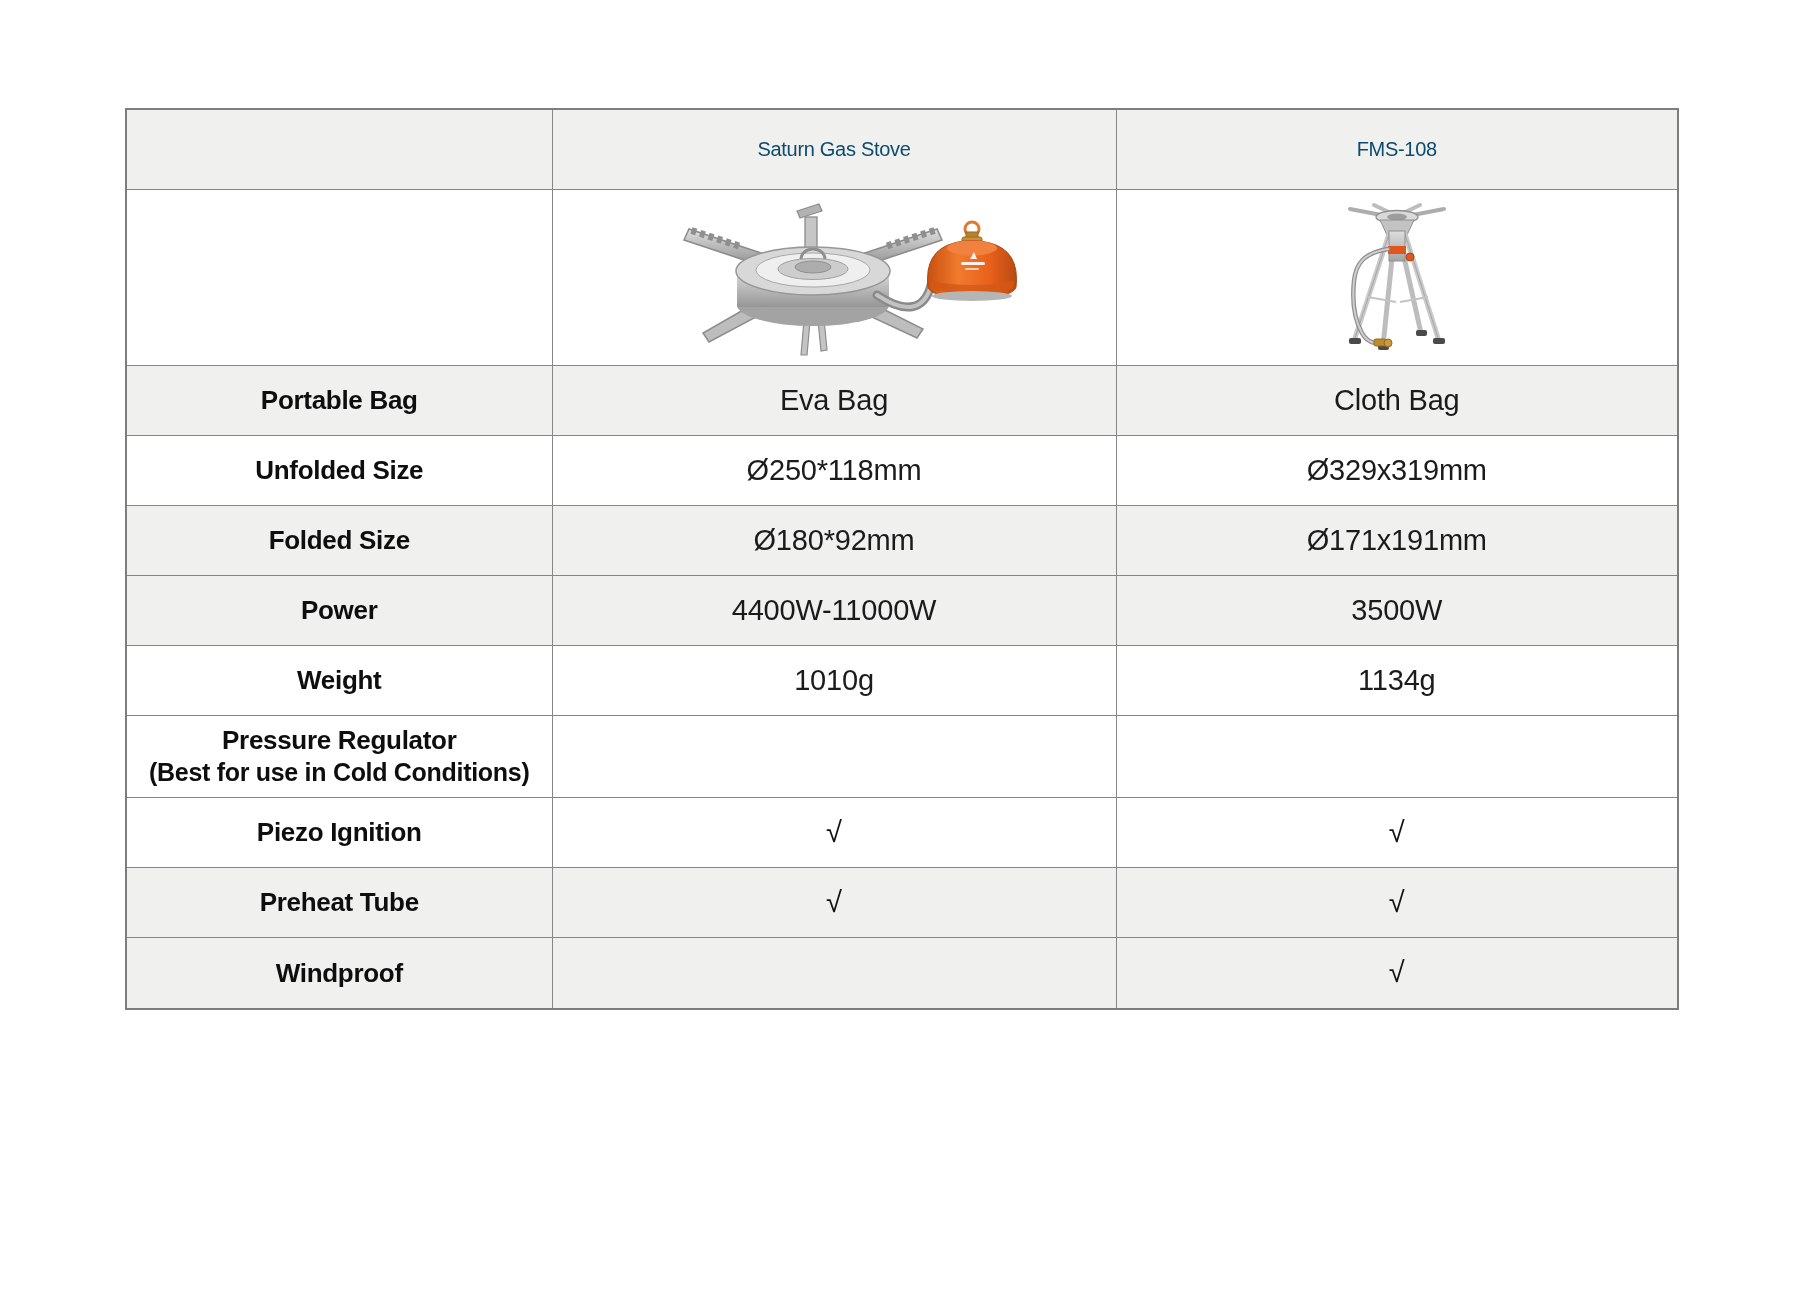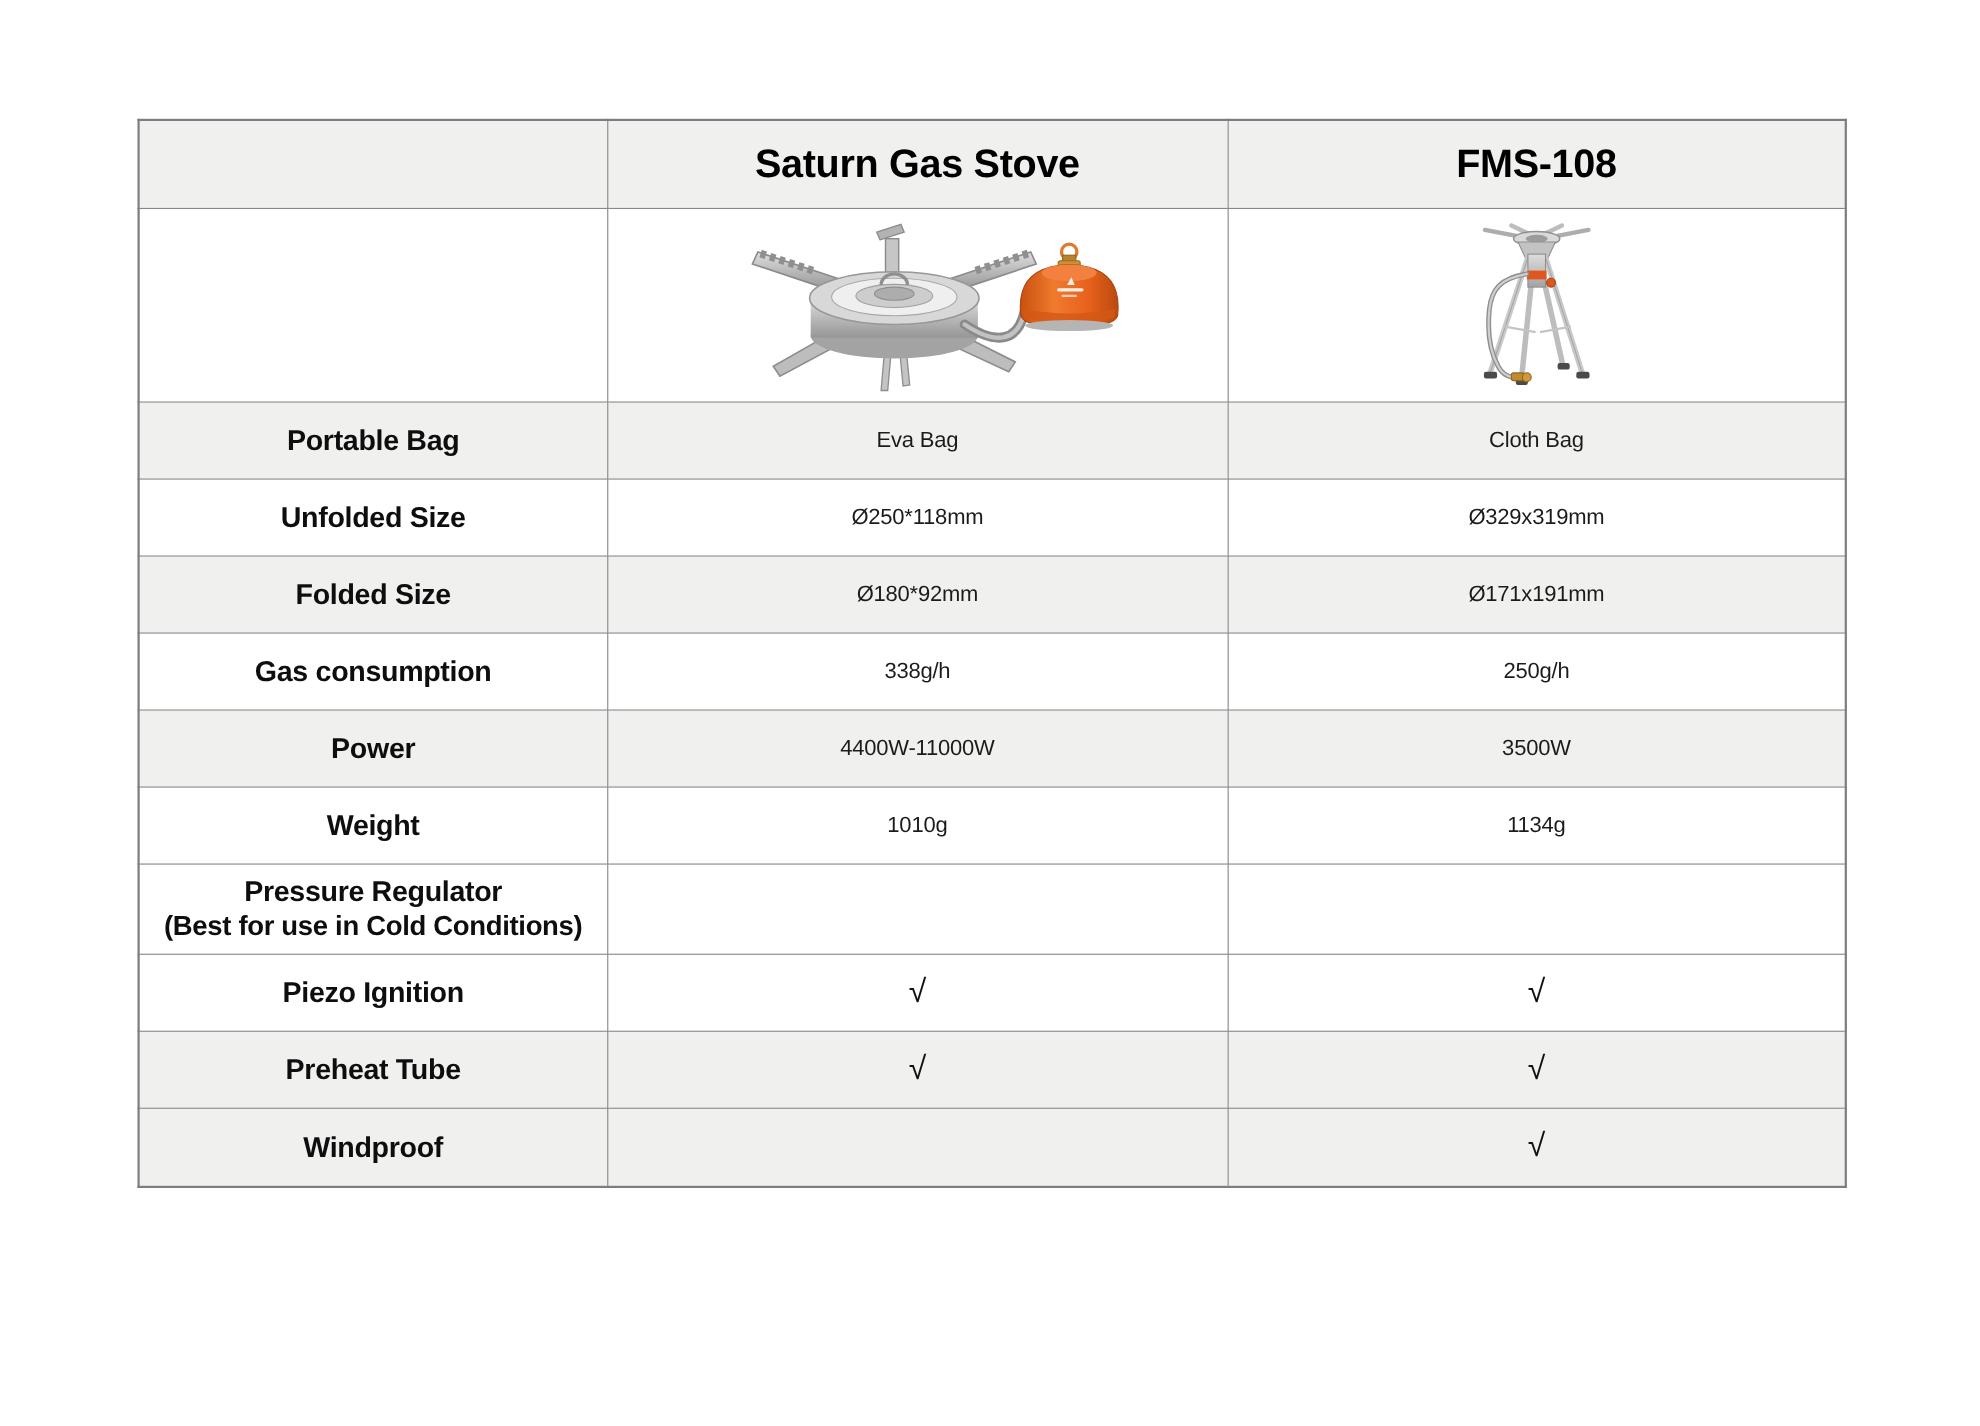--- a/index.html
+++ b/index.html
@@ -22,24 +22,24 @@
     text-align:center;vertical-align:middle;
     padding:0 12px;overflow:hidden;
   }
   tr.r-header{height:80px;}
   tr.r-image{height:176px;}
   tr.r-data{height:70px;}
   tr.r-tall{height:82px;}
   tr.r-last{height:72px;border-radius:29px;}
   .grey{background:#f0f0ef;}
   .white{background:#ffffff;padding-left:44px;}
-  th.product-name{font-size:36px;font-weight:700;letter-spacing:-0.3px;color:#000000;}
+  th.product-name{font-size:20px;font-weight:400;letter-spacing:-0.3px;color:#0c4a6e;}
   td.label{font-size:26px;font-weight:700;letter-spacing:-0.3px;color:#0e0e0e;line-height:1.25;}
   td.label .line2{display:block;font-size:25px;}
-  td.value{font-size:20px;font-weight:400;letter-spacing:-0.2px;color:#1b1b1b;}
+  td.value{font-size:29px;font-weight:400;letter-spacing:-0.2px;color:#1b1b1b;}
   td.check{font-size:29px;font-weight:400;color:#111;}
   td.image-cell{padding:4px 0;}
   .img-wrap{display:flex;align-items:center;justify-content:center;height:100%;}
 </style>
 </head>
 <body>
 
 <table class="compare-table">
   <colgroup>
     <col class="col-spec">
@@ -168,25 +168,20 @@
     <tr class="r-data white">
       <td class="label">Unfolded Size</td>
       <td class="value">Ø250*118mm</td>
       <td class="value">Ø329x319mm</td>
     </tr>
     <tr class="r-data grey">
       <td class="label">Folded Size</td>
       <td class="value">Ø180*92mm</td>
       <td class="value">Ø171x191mm</td>
     </tr>
-    <tr class="r-data white">
-      <td class="label">Gas consumption</td>
-      <td class="value">338g/h</td>
-      <td class="value">250g/h</td>
-    </tr>
     <tr class="r-data grey">
       <td class="label">Power</td>
       <td class="value">4400W-11000W</td>
       <td class="value">3500W</td>
     </tr>
     <tr class="r-data white">
       <td class="label">Weight</td>
       <td class="value">1010g</td>
       <td class="value">1134g</td>
     </tr>

